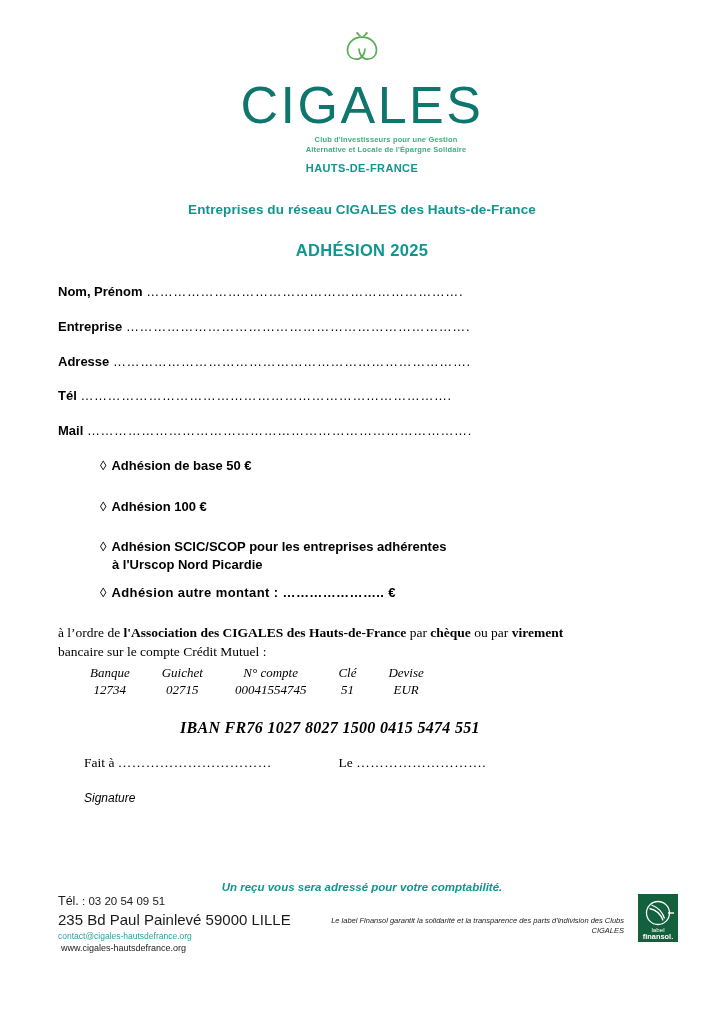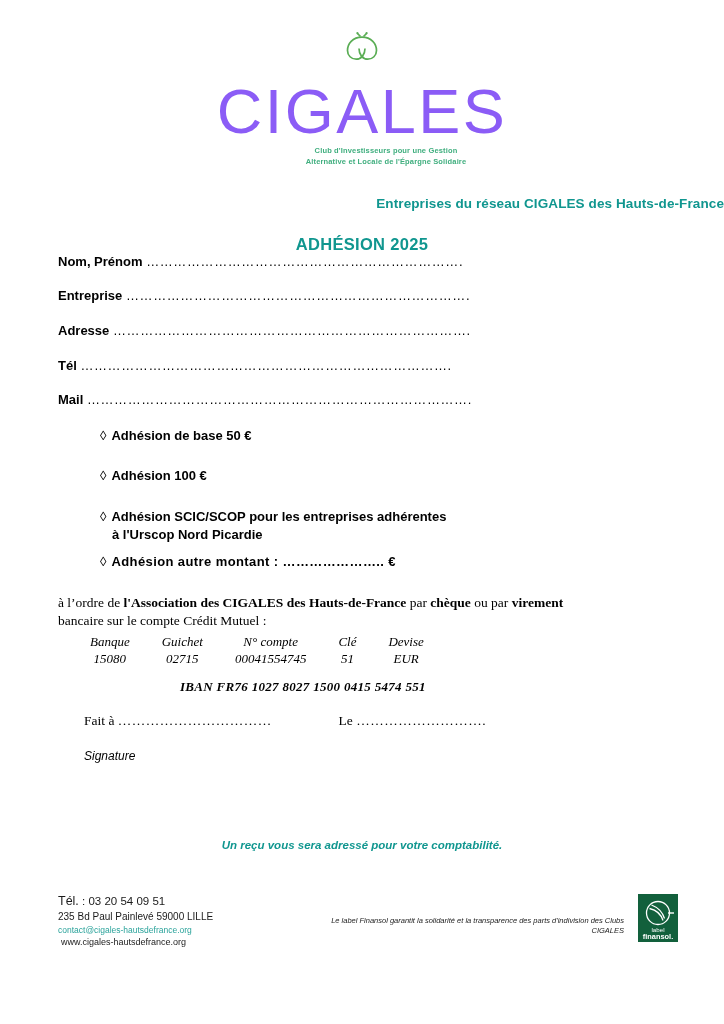--- a/index.html
+++ b/index.html
@@ -28,23 +28,23 @@
     width: 100%;
     text-align: center;
     padding-top: 28px;
   }
   .logo-mark {
     display: block;
     margin: 0 auto 2px auto;
   }
   .logo-word {
     font-family: "Liberation Sans", sans-serif;
-    font-size: 63px;
+    font-size: 52px;
     letter-spacing: 2.5px;
-    color: #8b5cf6;
+    color: #0f766e;
     font-weight: 400;
     line-height: 1.05;
     margin-top: 16px;
   }
   .logo-sub {
     font-family: "Liberation Sans", sans-serif;
     font-size: 7.5px;
     color: #3fae7e;
     line-height: 1.45;
     font-weight: 600;
@@ -56,38 +56,39 @@
     font-family: "Liberation Sans", sans-serif;
     font-size: 11px;
     color: #10968f;
     font-weight: bold;
     letter-spacing: 0.4px;
     margin-top: 6px;
   }
 
   
   .doc-heading {
-    text-align: right;
+    text-align: center;
     color: #10968f;
     font-weight: bold;
     font-size: 13.5px;
     margin-top: 28px;
     letter-spacing: 0.1px;
   }
   .doc-title {
     text-align: center;
     color: #10968f;
     font-weight: bold;
     font-size: 16.5px;
     margin-top: 24px;
     letter-spacing: 0.3px;
   }
 
   
   .fields {
+    margin-top: 24px;
     padding-left: 58px;
     padding-right: 58px;
   }
   .field-row {
     font-size: 13px;
     font-weight: bold;
     line-height: 1.2;
     margin-bottom: 19px;
     white-space: nowrap;
     overflow: hidden;
@@ -155,24 +156,24 @@
     white-space: nowrap;
   }
   .bank-table td {
     font-style: italic;
     text-align: center;
     padding: 0 16px;
     white-space: nowrap;
   }
   .iban-line {
     font-family: "Liberation Serif", serif;
-    font-size: 13px;
-    font-style: italic;
-    font-weight: bold;
-    margin-top: 12px;
+    font-size: 16px;
+    font-style: italic;
+    font-weight: bold;
+    margin-top: 21px;
     margin-left: 180px;
     letter-spacing: 0.3px;
   }
 
   
   .sign-block {
     margin-top: 18px;
     padding-left: 84px;
     font-family: "Liberation Serif", serif;
     font-size: 13.5px;
@@ -210,21 +211,21 @@
     position: relative;
     min-height: 62px;
   }
   .foot-contact { line-height: 1.25; }
   .foot-tel {
     font-size: 11.5px;
     color: #1a1a1a;
   }
   .foot-tel .tel-label { font-size: 12.5px; }
   .foot-addr {
-    font-size: 10px;
+    font-size: 15px;
     color: #1a1a1a;
     margin-top: 1px;
   }
   .foot-mail {
     font-size: 8.5px;
     color: #2ba39b;
     margin-top: 2px;
   }
   .foot-web {
     font-size: 9px;
@@ -272,20 +273,21 @@
         <circle cx="27.6" cy="5.2" r="1.1" fill="#5aad54" stroke="none"></circle>
         <path d="M23 9.2 C13.5 9.2 8.5 16 8.5 22.5 C8.5 27.6 12.4 31.2 17.2 31.2 C22.4 31.2 26 26.6 26 20.6"></path>
         <path d="M23 9.2 C32.5 9.2 37.5 16 37.5 22.5 C37.5 27.6 33.6 31.2 28.8 31.2 C23.6 31.2 20 26.6 20 20.6"></path>
       </g>
     </svg>
     <div class="logo-word">CIGALES</div>
     <div class="logo-sub">
       <span>Club d'Investisseurs pour une Gestion</span><br>
       <span>Alternative et Locale de l'Épargne Solidaire</span>
     </div>
+    <div class="logo-region">HAUTS-DE-FRANCE</div>
   </div>
 
   <div class="doc-heading">Entreprises du réseau CIGALES des Hauts-de-France</div>
   <div class="doc-title">ADHÉSION 2025</div>
 
   <div class="fields">
     <div class="field-row">
       <span class="field-label">Nom, Prénom</span>
       <span class="field-dots">…………………………………………………………….</span>
     </div>
@@ -335,21 +337,21 @@
       <tr>
         <th>Banque</th>
         <th>Guichet</th>
         <th>N° compte</th>
         <th>Clé</th>
         <th>Devise</th>
       </tr>
     </thead>
     <tbody>
       <tr>
-        <td>15080</td>
+        <td>12734</td>
         <td>02715</td>
         <td>00041554745</td>
         <td>51</td>
         <td>EUR</td>
       </tr>
     </tbody>
   </table>
   <div class="iban-line">IBAN  FR76  1027  8027 1500  0415  5474  551</div>
 
   <div class="sign-block">

